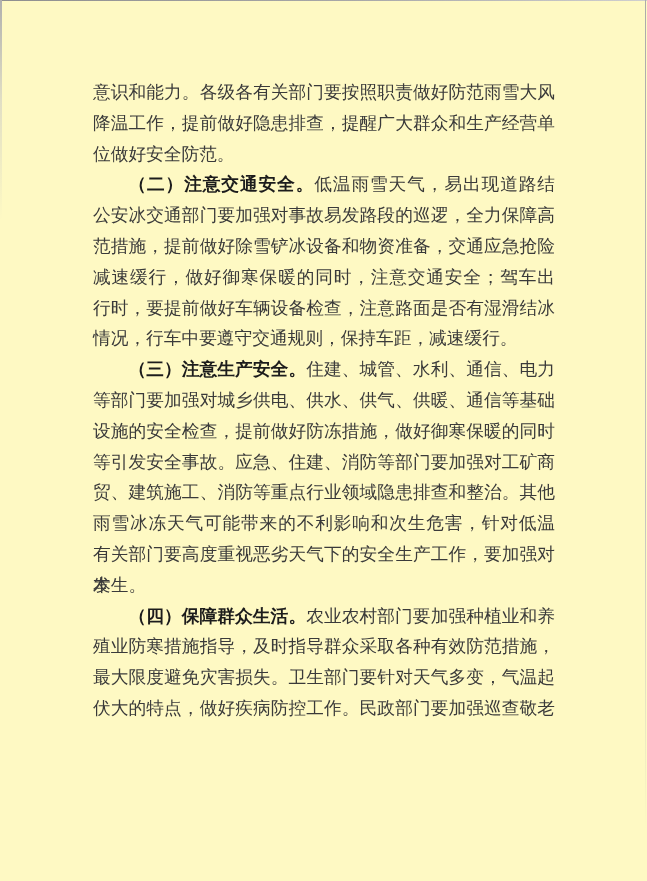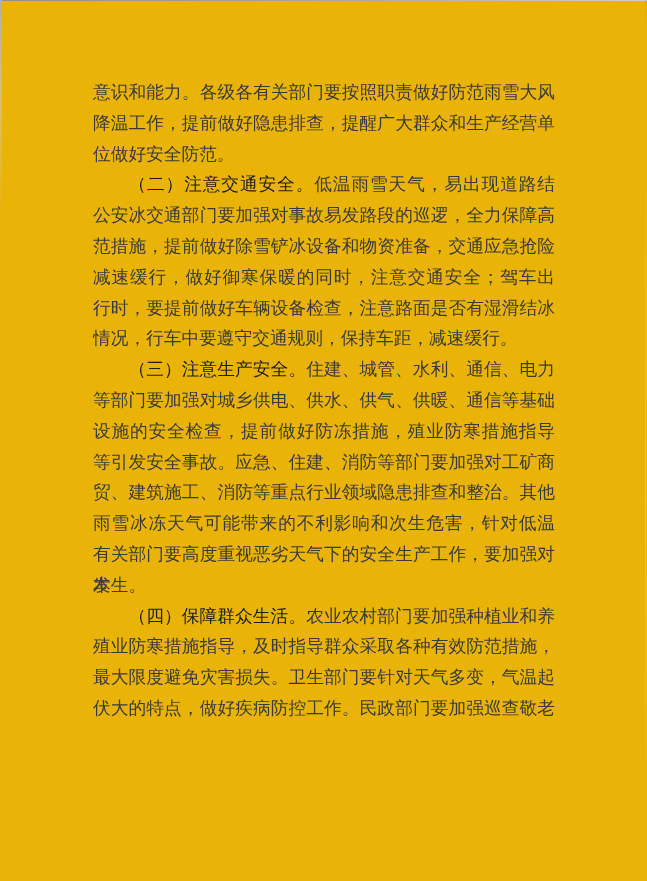--- a/index.html
+++ b/index.html
@@ -52,44 +52,44 @@
   .line.fill {
     white-space: normal;
     text-align: justify;
     text-align-last: justify;
   }
   .line.indent {
     padding-left: 35.4px;
   }
   .seg-bold {
     font-family: "Liberation Sans", "DejaVu Sans", sans-serif;
-    font-weight: 400;
+    font-weight: 700;
     color: var(--heading-color, #1c1c1c);
   }
 </style>
 </head>
 <body>
 
-<div class="page" style="background: #eab308;">
+<div class="page" style="background: #fef9c3;">
   <div class="edge-top"></div>
   <div class="edge-left"></div>
   <div class="edge-right"></div>
   <div class="doc-body">
       <div class="line fill"><span class="seg-text">意识和能力。各级各有关部门要按照职责做好防范雨雪大风</span></div>
       <div class="line fill"><span class="seg-text">降温工作，提前做好隐患排查，提醒广大群众和生产经营单</span></div>
       <div class="line"><span class="seg-text">位做好安全防范。</span></div>
       <div class="line indent fill"><span class="seg-bold">（二）注意交通安全。</span><span class="seg-text">低温雨雪天气，易出现道路结冰。</span></div>
       <div class="line fill"><span class="seg-text">公安、交通部门要加强对事故易发路段的巡逻，全力保障高</span></div>
       <div class="line fill"><span class="seg-text">范措施，提前做好除雪铲冰设备和物资准备，交通应急抢险</span></div>
       <div class="line fill"><span class="seg-text">减速缓行，做好御寒保暖的同时，注意交通安全；驾车出</span></div>
       <div class="line fill"><span class="seg-text">行时，要提前做好车辆设备检查，注意路面是否有湿滑结冰</span></div>
       <div class="line"><span class="seg-text">情况，行车中要遵守交通规则，保持车距，减速缓行。</span></div>
       <div class="line indent fill"><span class="seg-bold">（三）注意生产安全。</span><span class="seg-text">住建、城管、水利、通信、电力</span></div>
       <div class="line fill"><span class="seg-text">等部门要加强对城乡供电、供水、供气、供暖、通信等基础</span></div>
-      <div class="line fill"><span class="seg-text">设施的安全检查，提前做好防冻措施，殖业防寒措施指导</span></div>
+      <div class="line fill"><span class="seg-text">设施的安全检查，提前做好防冻措施，做好御寒保暖的同时</span></div>
       <div class="line fill"><span class="seg-text">等引发安全事故。应急、住建、消防等部门要加强对工矿商</span></div>
       <div class="line fill"><span class="seg-text">贸、建筑施工、消防等重点行业领域隐患排查和整治。其他</span></div>
       <div class="line fill"><span class="seg-text">雨雪冰冻天气可能带来的不利影响和次生危害，针对低温</span></div>
       <div class="line fill"><span class="seg-text">有关部门要高度重视恶劣天气下的安全生产工作，要加强对本</span></div>
       <div class="line"><span class="seg-text">发生。</span></div>
       <div class="line indent fill"><span class="seg-bold">（四）保障群众生活。</span><span class="seg-text">农业农村部门要加强种植业和养</span></div>
       <div class="line fill"><span class="seg-text">殖业防寒措施指导，及时指导群众采取各种有效防范措施，</span></div>
       <div class="line fill"><span class="seg-text">最大限度避免灾害损失。卫生部门要针对天气多变，气温起</span></div>
       <div class="line fill"><span class="seg-text">伏大的特点，做好疾病防控工作。民政部门要加强巡查敬老</span></div>
     </div>

